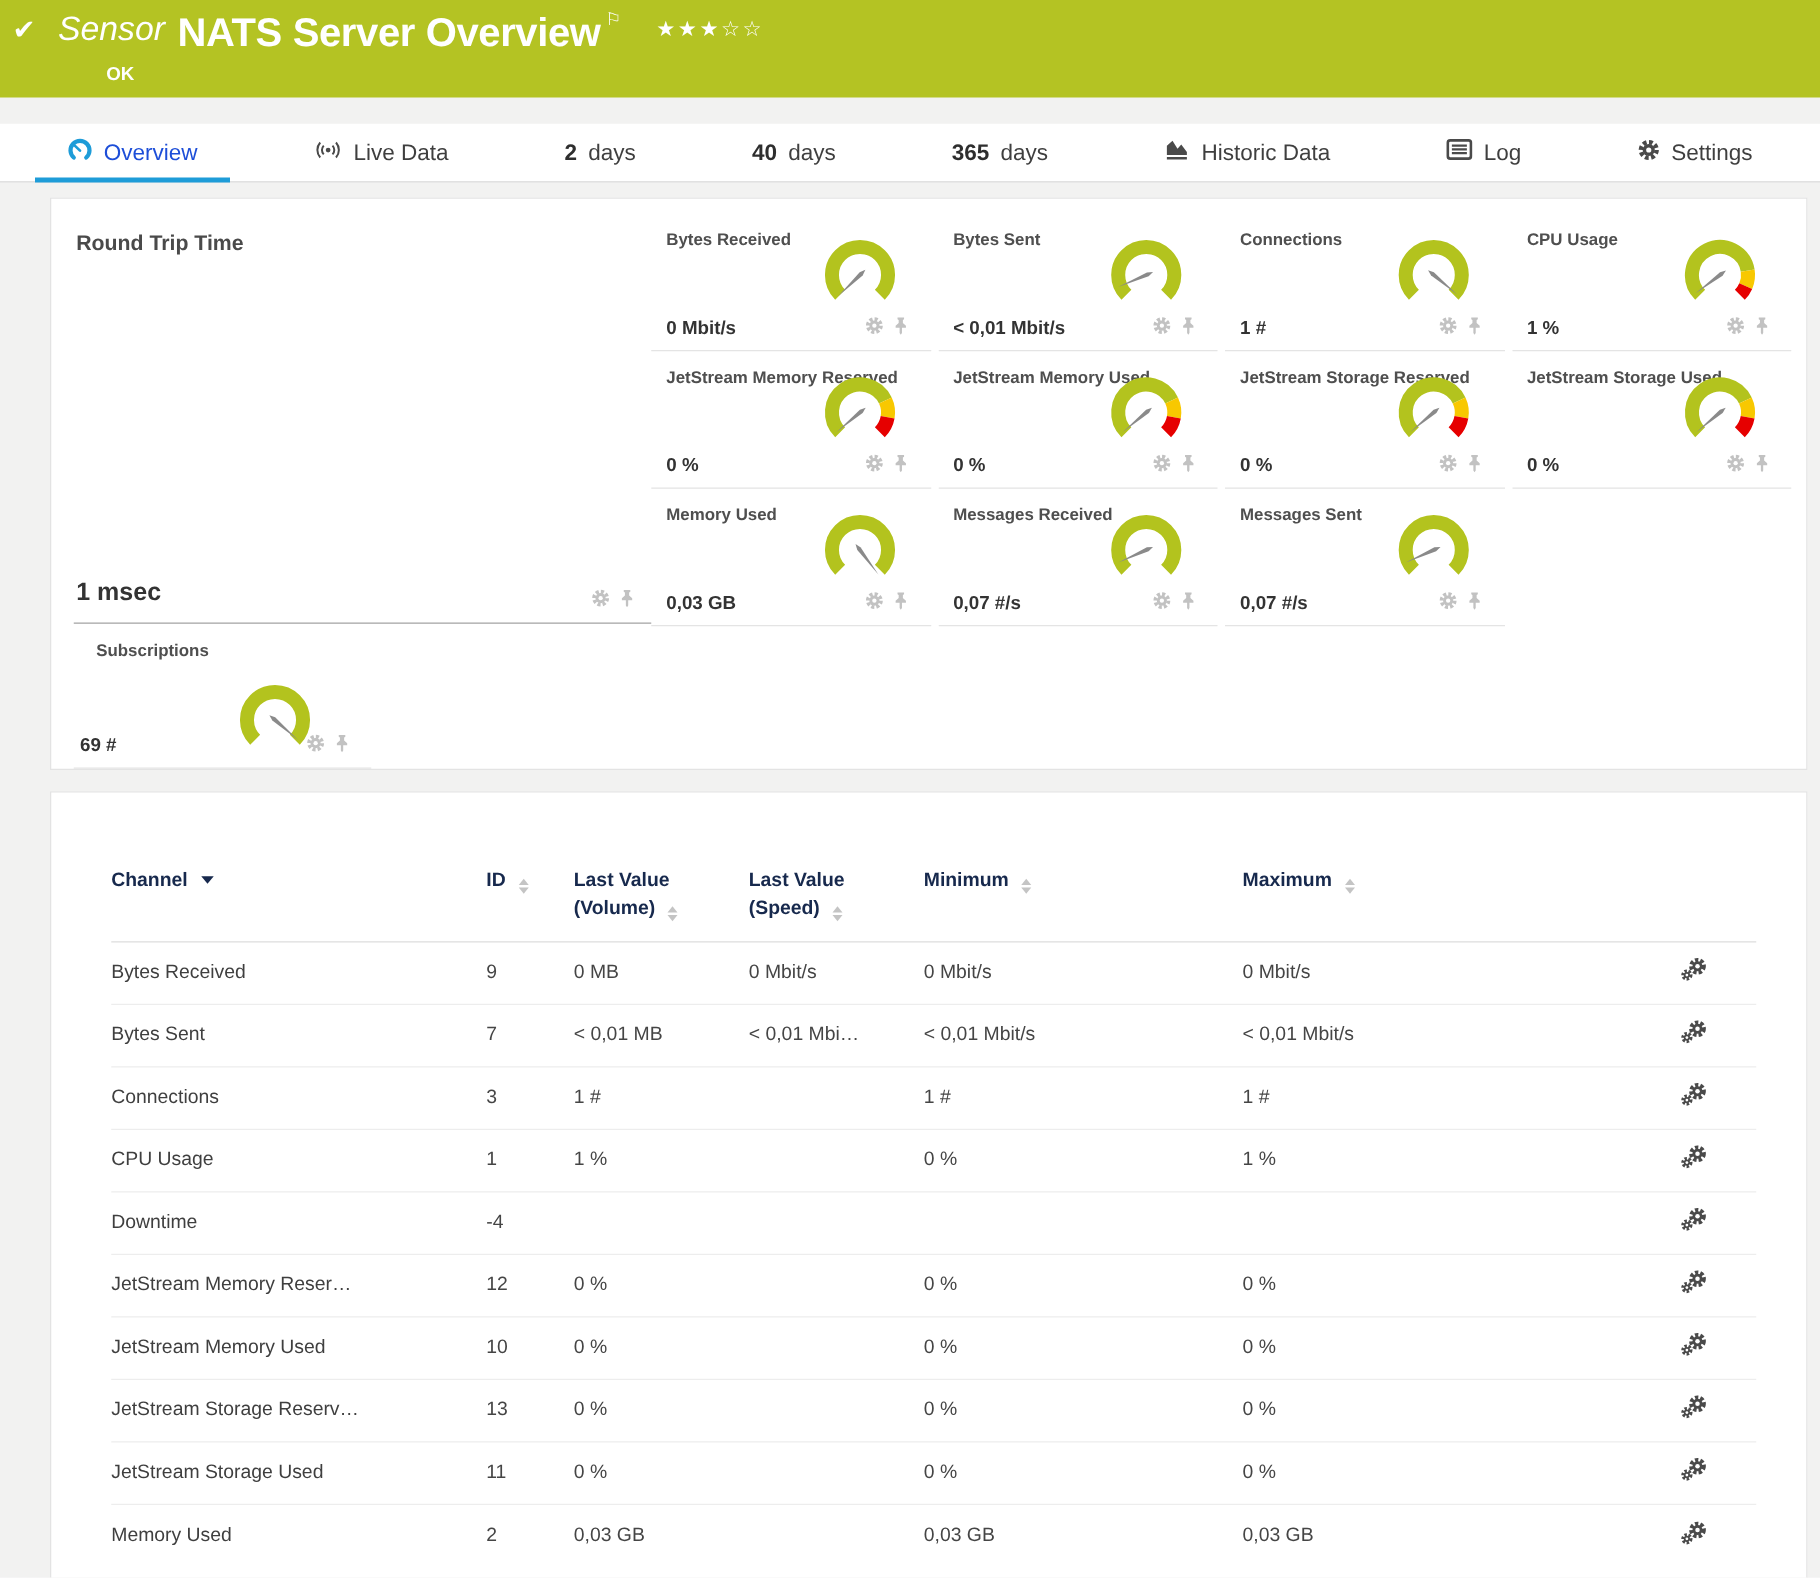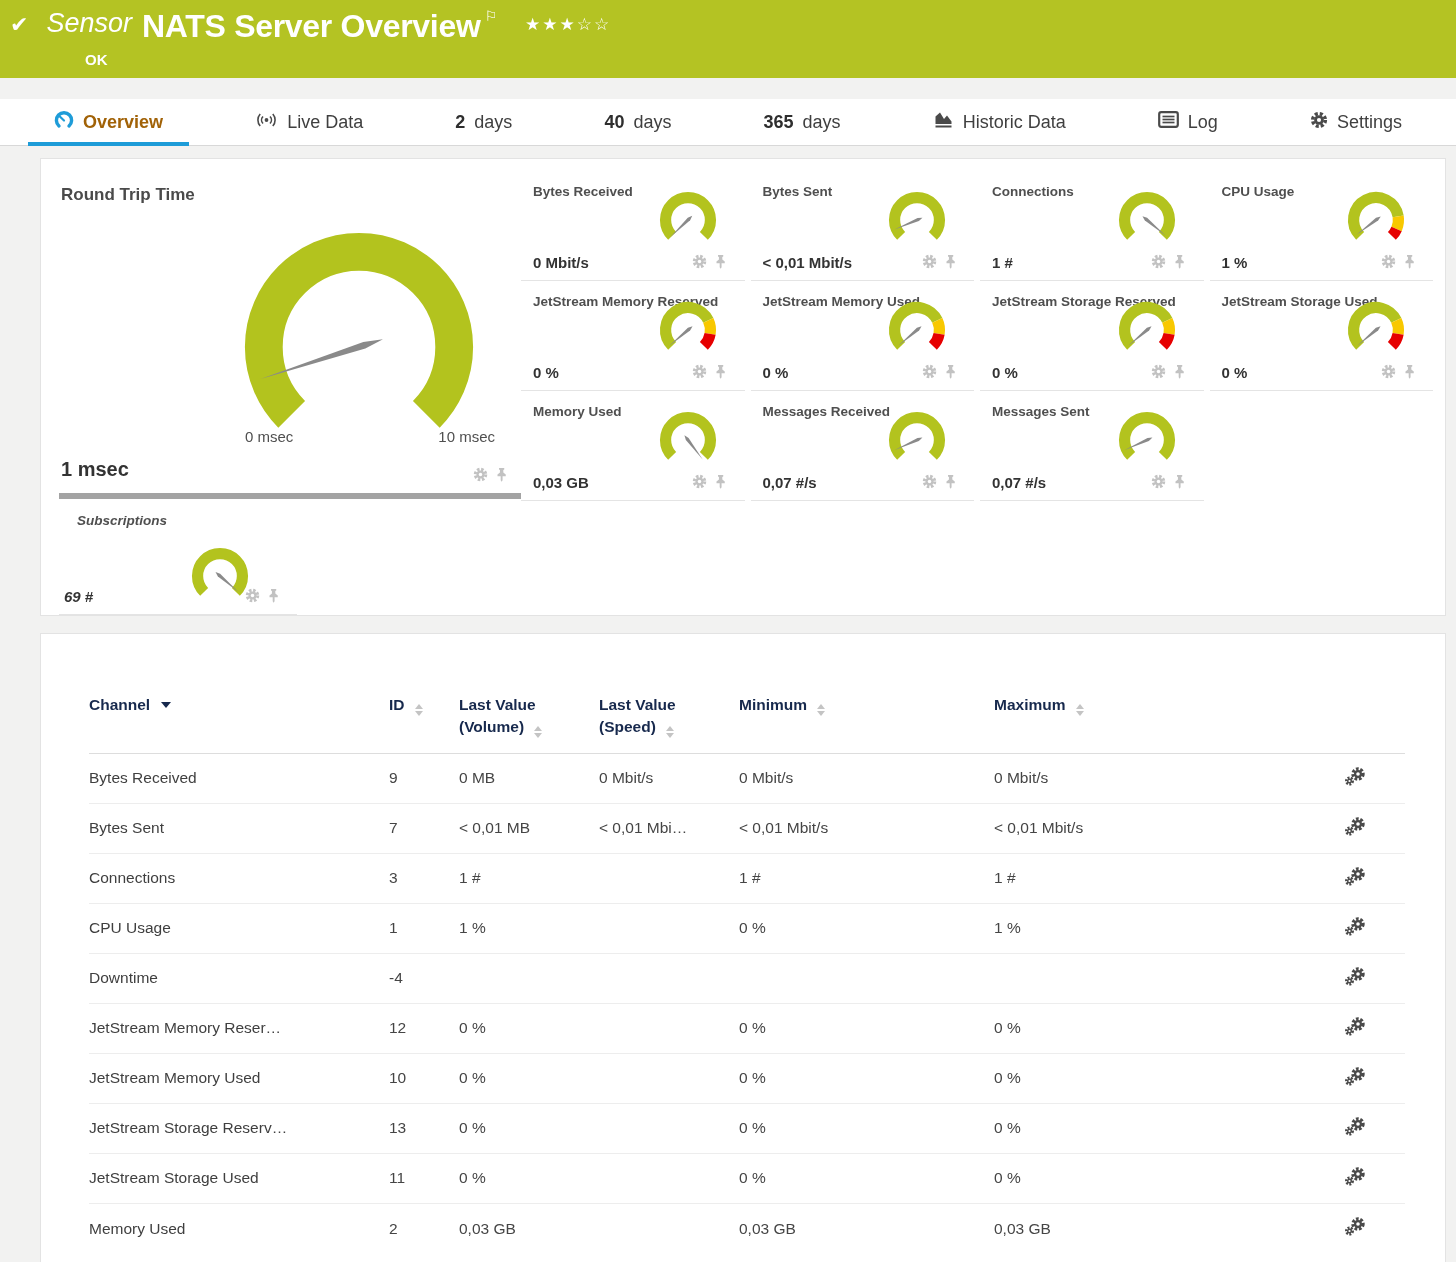--- a/index.html
+++ b/index.html
@@ -15,43 +15,43 @@
   .hdr-flag { font-family:"DejaVu Sans",sans-serif; font-size:14px; vertical-align:top; margin-left:4px; cursor:pointer; }
   .hdr-stars { font-family:"DejaVu Sans",sans-serif; font-size:17px; letter-spacing:2px; margin:6px 0 0 28px; cursor:pointer; }
   .hdr-status { font-size:15px; font-weight:bold; margin:6px 0 0 75px; }
 
   
   .tabbar { background:#fff; margin-top:21px; height:47px; display:flex; align-items:stretch;
             border-bottom:1px solid #d8d8d8; padding:0 28px; justify-content:space-between; }
   .tab { display:flex; align-items:center; gap:9px; padding:0 26px; position:relative;
          font-size:18px; color:#3f3f3f; cursor:pointer; white-space:nowrap; }
   .tab .num { font-weight:bold; color:#2e2e2e; }
-  .tab.active { font-weight:700; color:#a16207; }
+  .tab.active { font-weight:400; color:#1d4ed8; }
   .tab.active::after { content:""; position:absolute; left:0; right:0; bottom:-1px; height:4px; background:#1e9cd8; }
   .tab svg { flex:0 0 auto; }
 
   
   .panel { background:#fff; border:1px solid #e3e3e3; margin:0 10px 0 40px; width:1406px; }
   .gauges-panel { margin-top:12px; height:458px; display:flex; padding:12px 0 0 18px; }
   .left-col { width:462px; display:flex; flex-direction:column; }
 
   .tile { position:relative; }
   .tile-title { font-size:13.5px; font-weight:bold; color:#4f4f4f; }
   .tile-value { position:absolute; left:2px; bottom:9px; font-size:15px; font-weight:bold; color:#333; }
   .tile-icons { position:absolute; bottom:7px; display:flex; gap:8px; align-items:center; cursor:pointer; }
 
-  .big-tile { height:328px; border-bottom:6px solid #a3a3a3; padding:14px 0 0 2px; }
+  .big-tile { height:328px; border-bottom:1px solid #a3a3a3; padding:14px 0 0 2px; }
   .big-tile .tile-title { font-size:17px; color:#4a4a4a; }
   .big-gauge-wrap { position:relative; width:280px; margin:2px auto 0 158px; }
   .scale-label { position:absolute; bottom:12px; font-size:15px; color:#4f4f4f; }
   .scale-label.left { left:26px; } .scale-label.right { right:4px; }
   .big-tile .tile-value { font-size:20px; bottom:12px; }
   .big-tile .tile-icons { right:14px; }
 
-  .sub-tile { height:116px; width:238px; border-bottom:1px solid #e4e4e4; padding:14px 0 0 18px;font-style:italic; }
+  .sub-tile { height:116px; width:238px; border-bottom:1px solid #e4e4e4; padding:14px 0 0 18px; }
   .sub-tile .gauge-svg { position:absolute; right:22px; top:22px; }
   .sub-tile .tile-value { left:5px; }
   .sub-tile .tile-icons { right:18px; }
 
   .tile-grid { flex:1; display:grid; grid-template-columns:repeat(4,1fr); grid-auto-rows:110px; column-gap:6px; padding-right:12px; }
   .tile-grid .tile { border-bottom:1px solid #e4e4e4; padding:13px 0 0 12px; }
   .tile-grid .gauge-svg { position:absolute; right:24px; top:16px; }
   .tile-grid .tile-value { left:12px; }
   .tile-grid .tile-icons { right:18px; }
 
@@ -141,29 +141,20 @@
         </svg></span>
       <span>Settings</span>
     </div>
   </nav>
 
 <main>
   <section class="panel gauges-panel">
     <div class="left-col">
       <div class="tile big-tile">
         <div class="tile-title">Round Trip Time</div>
-        <div class="big-gauge-wrap" id="big-gauge"><svg class="gauge-svg" width="280" height="246.4" viewBox="0 0 100 88">
-              <path d="M 25.96 74.04 A 34 34 0 1 1 74.04 74.04" fill="none" stroke="#b3c31e" stroke-width="13.5"></path>
-              <g transform="rotate(252 50 50)">
-                <polygon points="50,13 51.2,52 50,59 48.8,52" fill="#8a8a8a"></polygon>
-              </g>
-            </svg>
-          <span class="scale-label left">0 msec</span>
-          <span class="scale-label right">10 msec</span>
-        </div>
         <div class="tile-value">1 msec</div>
         <div class="tile-icons">
           <span class="ic-gear"><svg width="15" height="15" viewBox="0 0 20 20">
   <circle cx="10" cy="10" r="7" fill="none" stroke="#c2c2c2" stroke-width="4" stroke-dasharray="3.3 2.2"></circle>
   <circle cx="10" cy="10" r="5.4" fill="#c2c2c2"></circle>
                 <circle cx="10" cy="10" r="2.3" fill="#fff"></circle>
               </svg></span>
           <span class="ic-pin"><svg width="11.25" height="15" viewBox="0 0 12 16">
   <path d="M3.2 1h5.6v1.6L7.8 3.2v2.6L10.4 8v1.8H7v4.4L6 15.8l-1-1.6V9.8H1.6V8l2.6-2.2V3.2l-1-0.6z" fill="#c2c2c2"></path>
               </svg></span>

